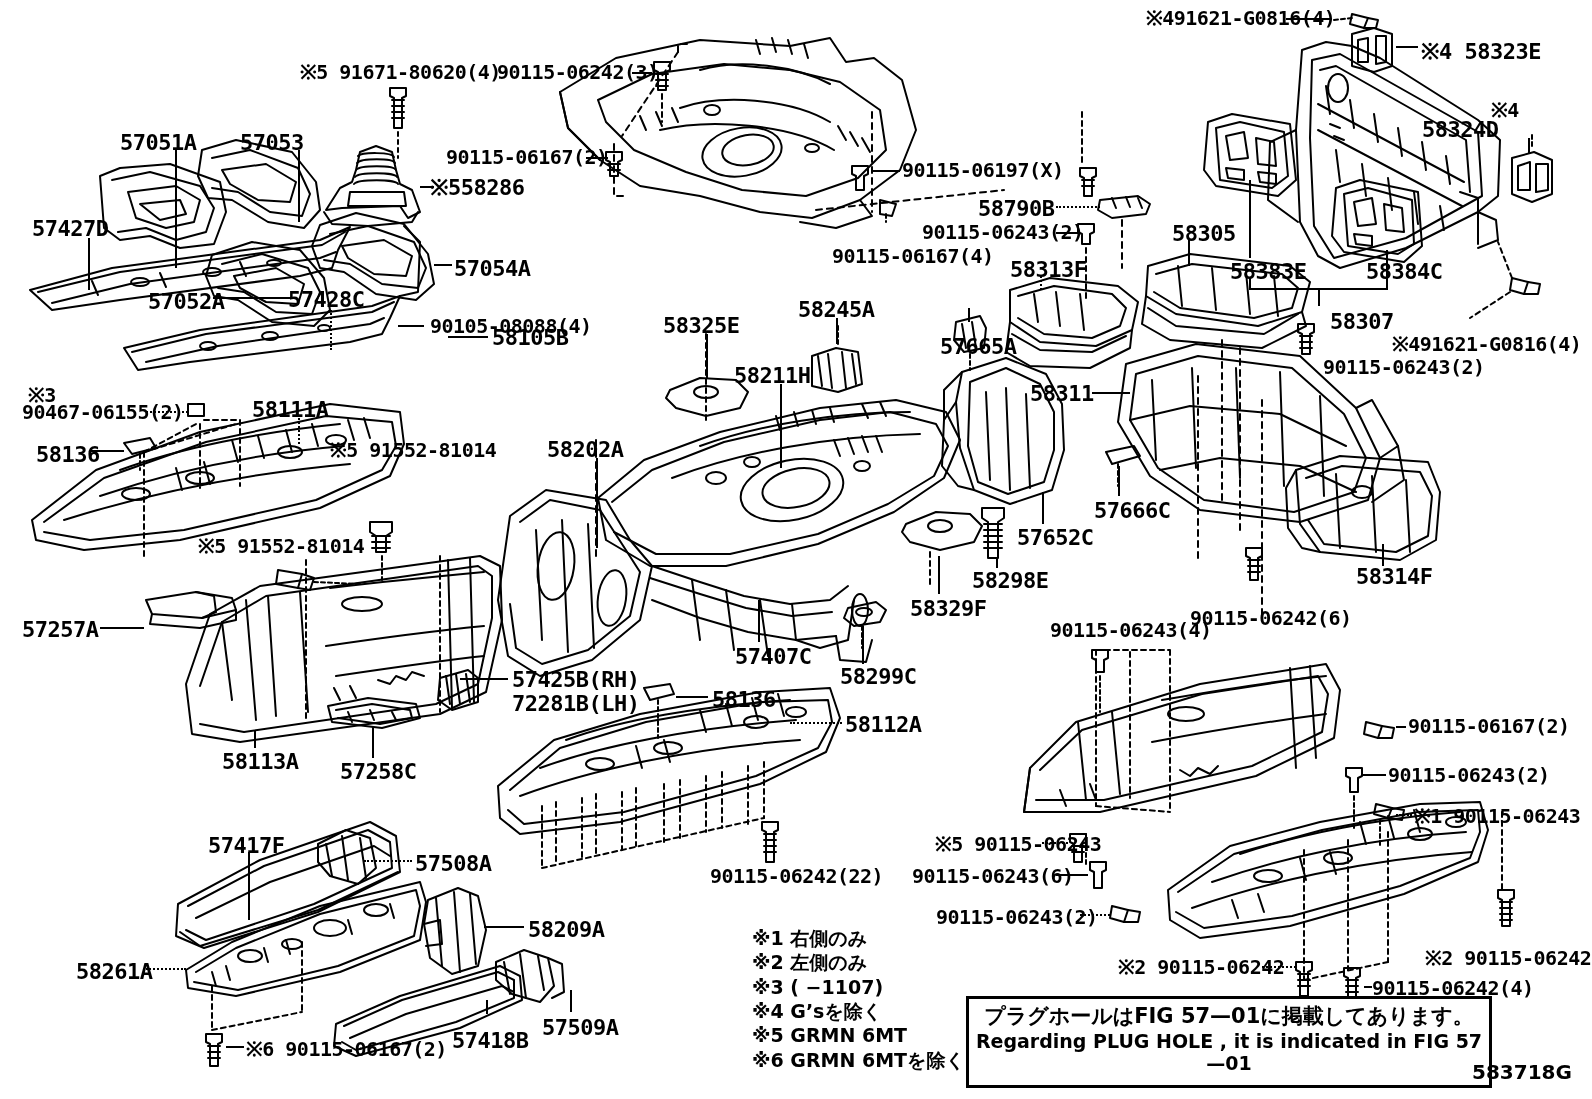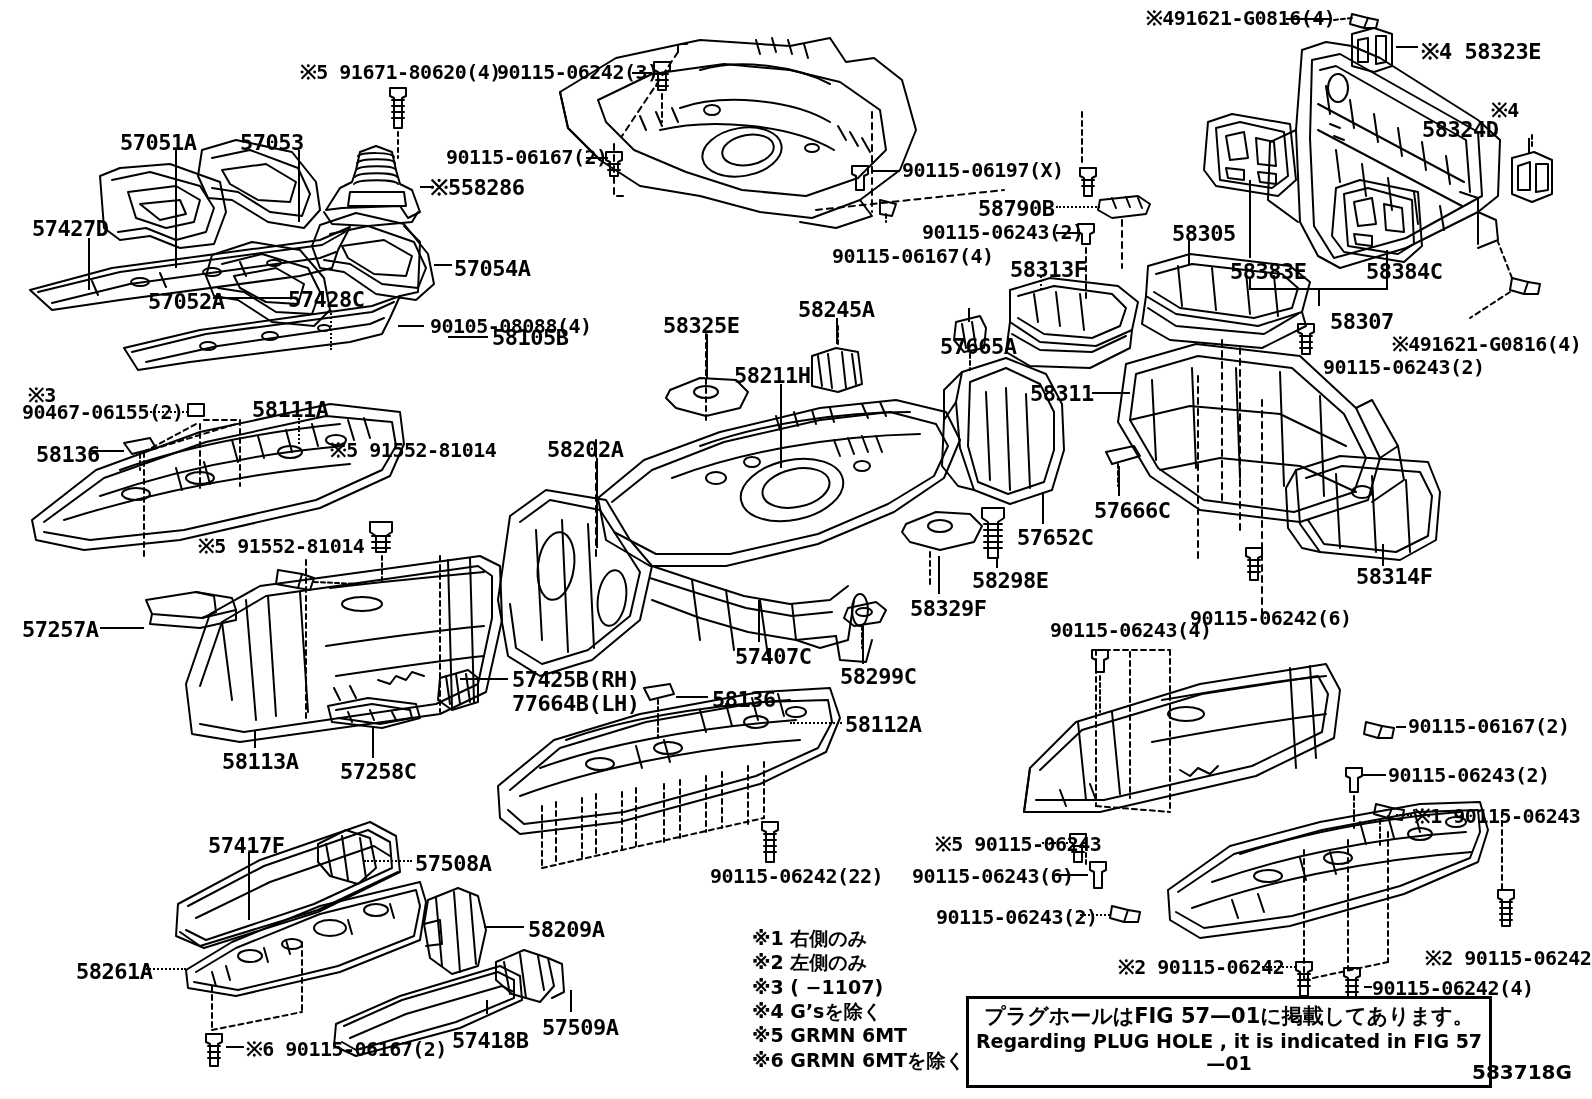--- a/index.html
+++ b/index.html
@@ -568,21 +568,21 @@
       <div class="lbl s22" style="left: 1017px; top: 526px;">57652C</div>
       <div class="lbl s22" style="left: 1356px; top: 565px;">58314F</div>
       <div class="lbl s22" style="left: 972px; top: 569px;">58298E</div>
       <div class="lbl s22" style="left: 910px; top: 597px;">58329F</div>
       <div class="lbl s22" style="left: 22px; top: 618px;">57257A</div>
       <div class="lbl s22" style="left: 735px; top: 645px;">57407C</div>
       <div class="lbl s22" style="left: 840px; top: 665px;">58299C</div>
       <div class="lbl s20" style="left: 1050px; top: 620px;">90115-06243(4)</div>
       <div class="lbl s20" style="left: 1190px; top: 608px;">90115-06242(6)</div>
       <div class="lbl s22" style="left: 512px; top: 668px;">57425B(RH)</div>
-      <div class="lbl s22" style="left: 512px; top: 692px;">77664B(LH)</div>
+      <div class="lbl s22" style="left: 512px; top: 692px;">72281B(LH)</div>
       <div class="lbl s22" style="left: 712px; top: 688px;">58136</div>
       <div class="lbl s22" style="left: 845px; top: 713px;">58112A</div>
       <div class="lbl s20" style="left: 1408px; top: 716px;">90115-06167(2)</div>
       <div class="lbl s22" style="left: 222px; top: 750px;">58113A</div>
       <div class="lbl s22" style="left: 340px; top: 760px;">57258C</div>
       <div class="lbl s20" style="left: 1388px; top: 765px;">90115-06243(2)</div>
       <div class="lbl s20" style="left: 1414px; top: 806px;">※1 90115-06243</div>
       <div class="lbl s20" style="left: 896px; top: 834px; margin-left: 39px;">※5 90115-06243</div>
       <div class="lbl s22" style="left: 208px; top: 834px;">57417F</div>
       <div class="lbl s22" style="left: 415px; top: 852px;">57508A</div>

